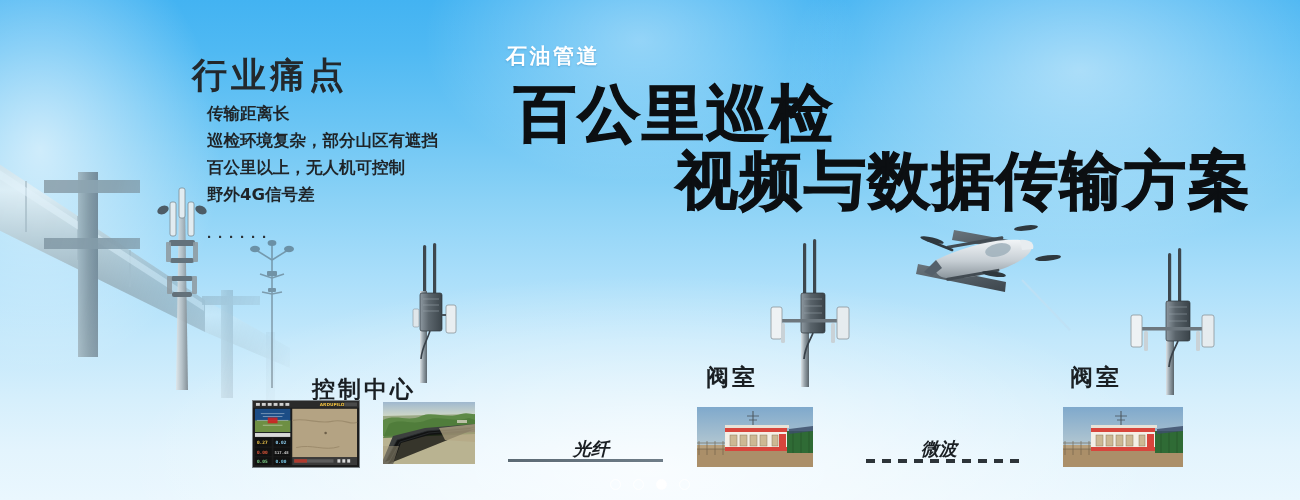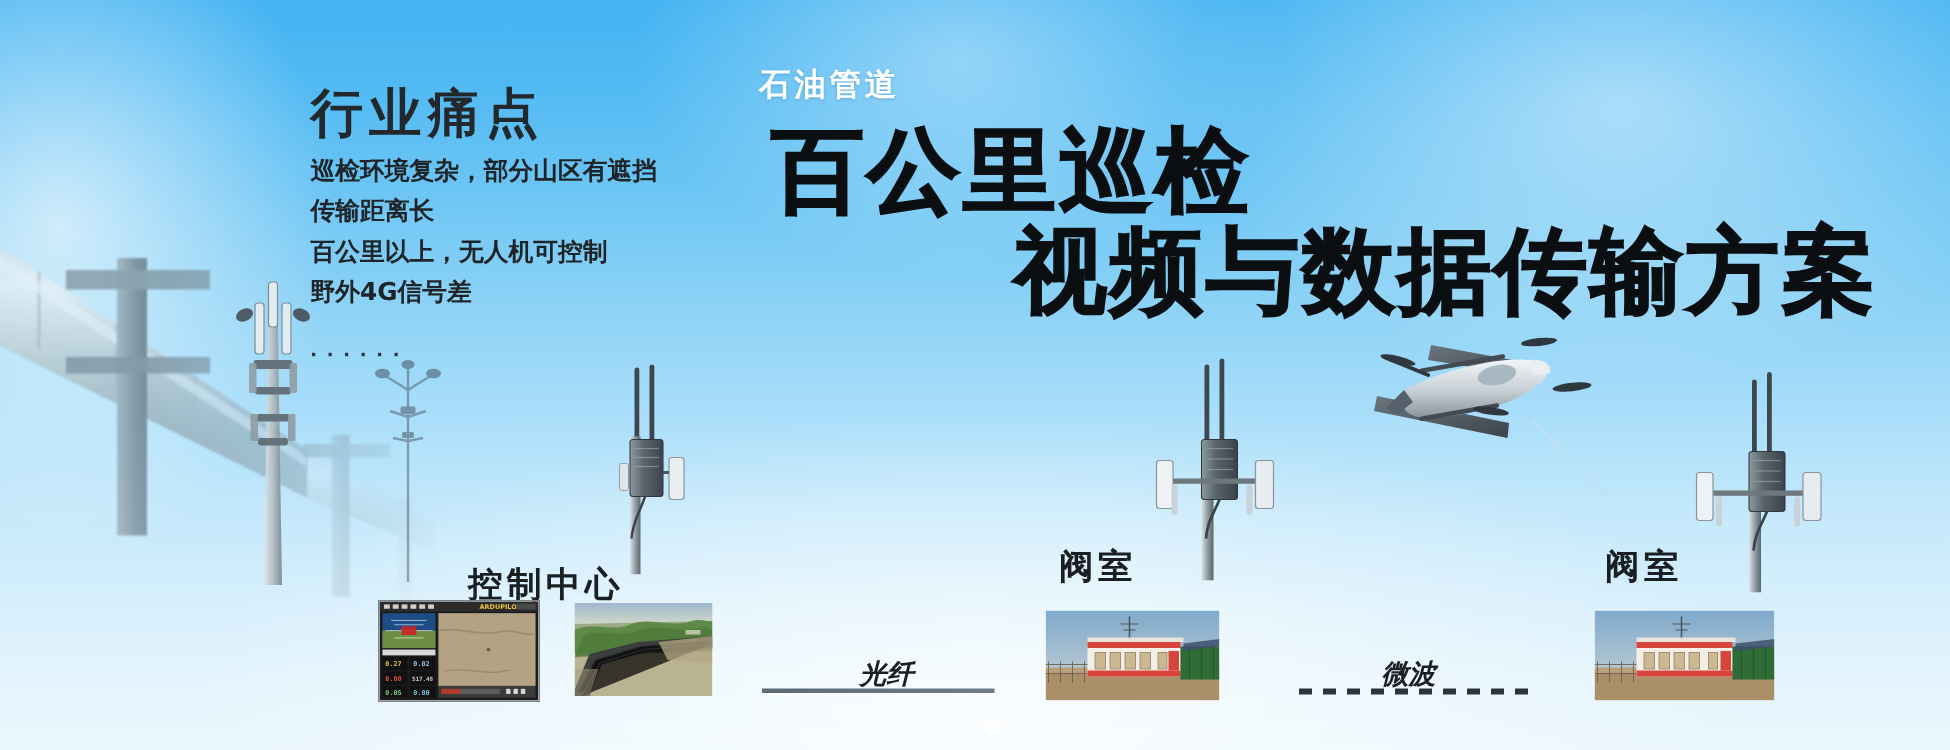--- a/index.html
+++ b/index.html
@@ -47,21 +47,21 @@
   .tower-cell { left:155px; top:172px; opacity:.92; }
   .tower-a { left:408px; top:243px; }
   .tower-b { left:765px; top:237px; }
   .tower-c { left:1128px; top:245px; }
 
   
   .drone { position:absolute; left:902px; top:222px; }
 
   
   .pain-title {
-    position:absolute; left:207px; top:52px;
+    position:absolute; left:192px; top:52px;
     font-size:35px; font-weight:700; color:#23282c;
     letter-spacing:4px;
     font-family:Liberation Mono, monospace;
   }
   .pain-list {
     position:absolute; left:207px; top:100px;
     font-size:16.5px; color:#1f2428; line-height:27px;
     font-weight:600;
     font-family:"DejaVu Sans","Liberation Sans",sans-serif;
   }
@@ -387,22 +387,22 @@
 
       <path d="M34,38 L22,50 L30,54 L40,46 Z" fill="#55606a"></path>
 
       <path d="M120,58 L168,108" stroke="#bfe0f4" stroke-width="2.2" opacity=".8" fill="none"></path>
     </svg>
   </div>
 
   <div class="pain-title">行业痛点</div>
 
   <div class="pain-list">
+    <div>传输距离长</div>
     <div>巡检环境复杂，部分山区有遮挡</div>
-    <div>传输距离长</div>
     <div>百公里以上，无人机可控制</div>
     <div>野外4G信号差</div>
   </div>
   <div class="pain-ellipsis">······</div>
 
   <div class="kicker">石油管道</div>
   <div class="headline1">百公里巡检</div>
   <div class="headline2">视频与数据传输方案</div>
 
   <div class="node-label lbl-control">控制中心</div>

